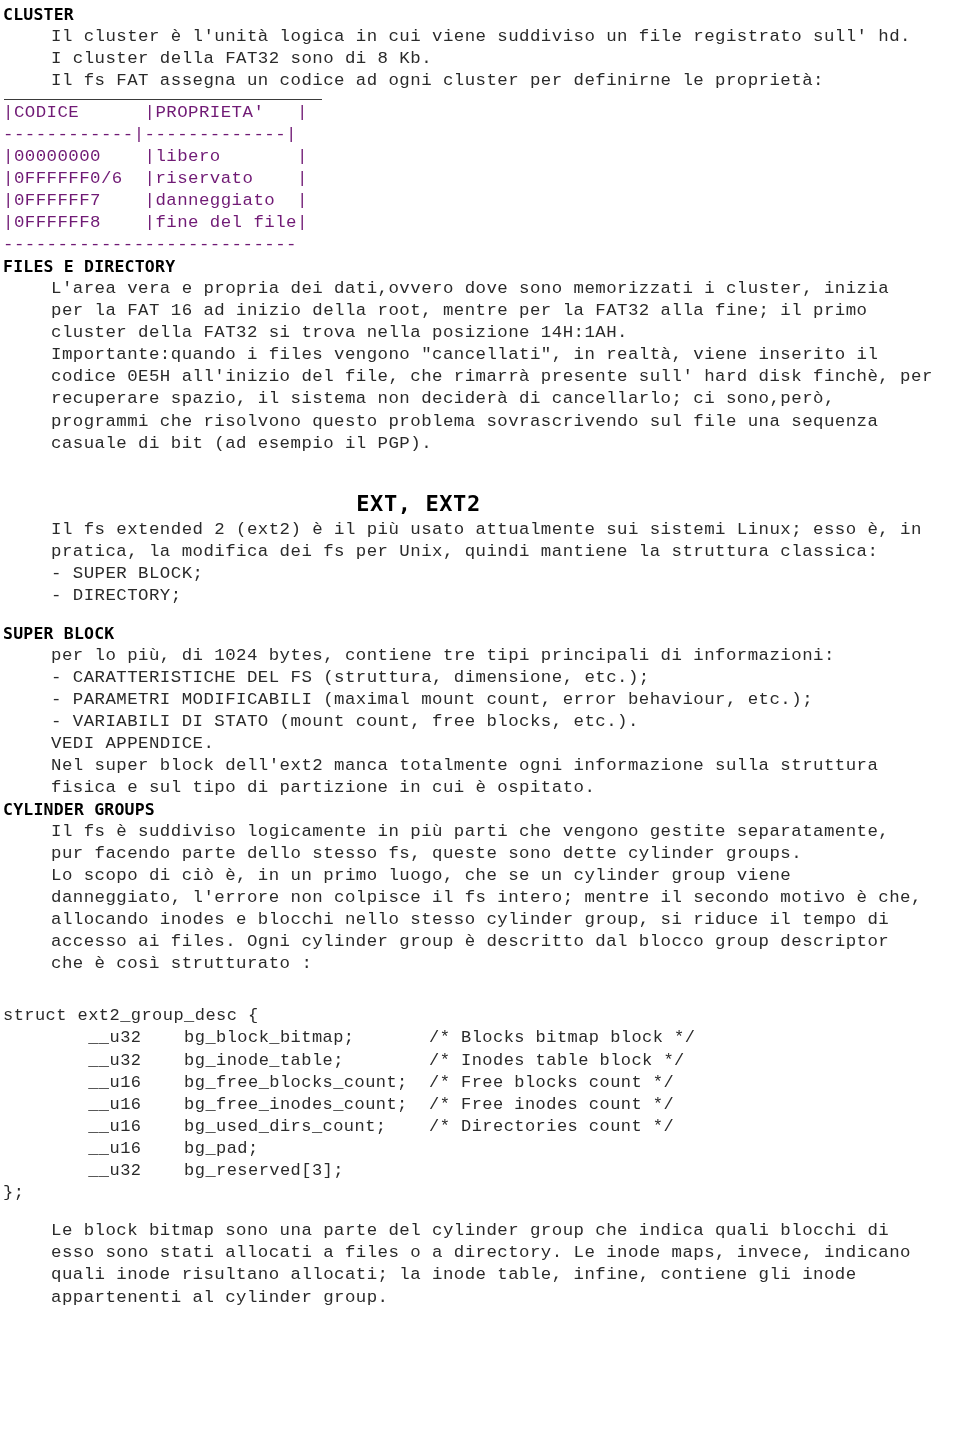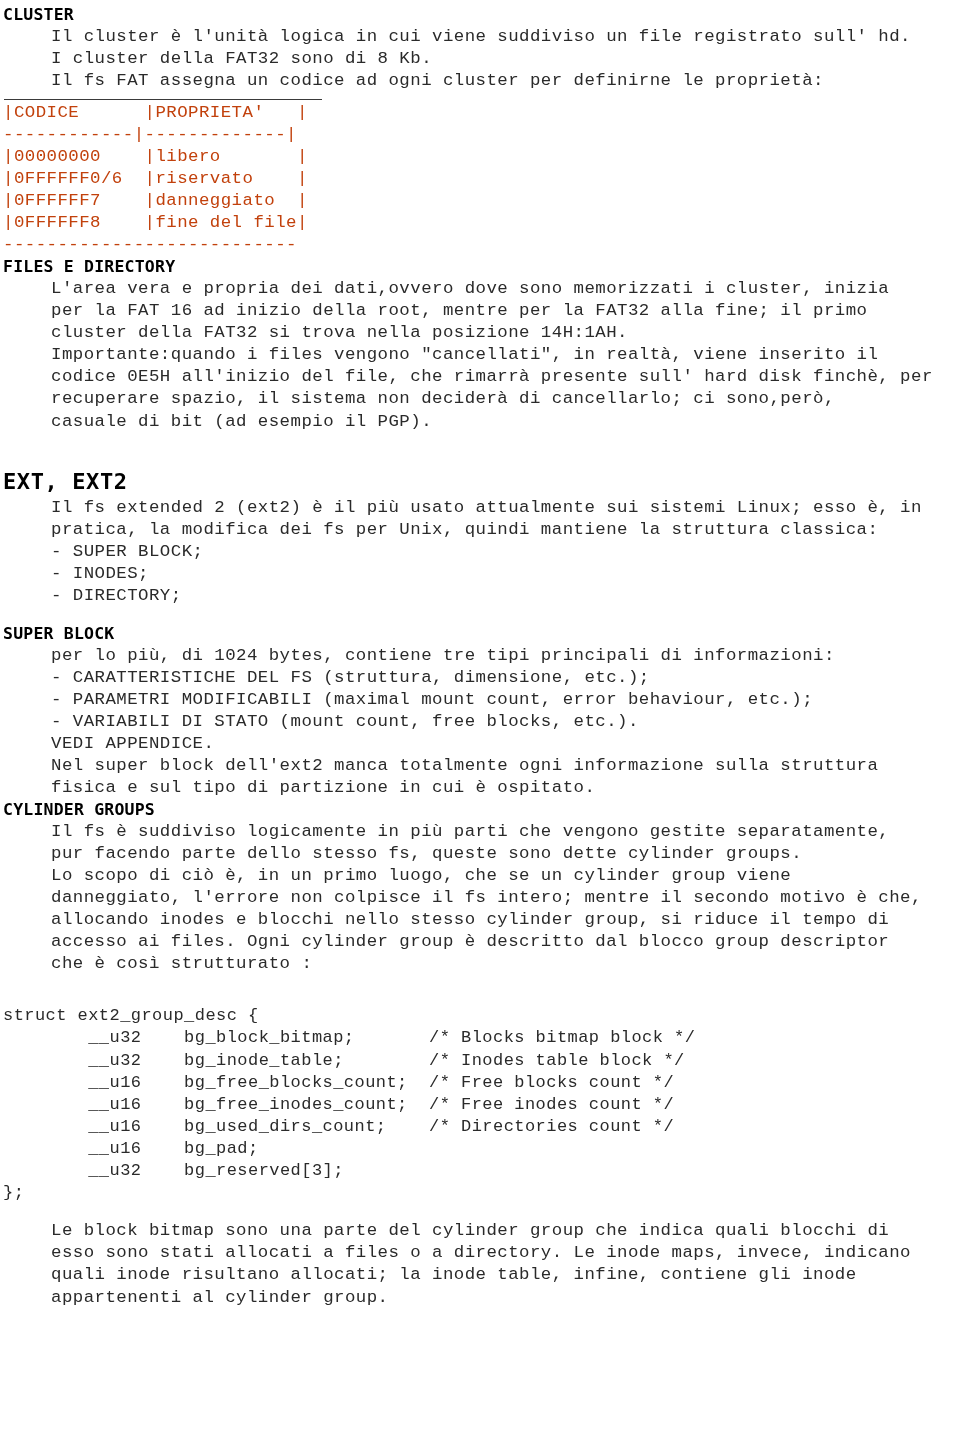--- a/index.html
+++ b/index.html
@@ -30,36 +30,37 @@
     white-space: pre;
   }
   .h-big {
     font-family: "DejaVu Sans Mono", "Liberation Mono", monospace;
     font-weight: bold;
     font-size: 22px;
     line-height: 30px;
     letter-spacing: 0.6px;
     color: #000000;
     white-space: pre;
+    text-align: center;
   }
   .ln {
     font-family: "Liberation Mono", "DejaVu Sans Mono", monospace;
     font-size: 17.4px;
     line-height: 22.1px;
     letter-spacing: 0.45px;
     color: #2a2a2a;
     white-space: pre;
     margin-left: 48px;
   }
   .ascii {
     font-family: "Liberation Mono", "DejaVu Sans Mono", monospace;
     font-size: 17.4px;
     line-height: 22.1px;
     letter-spacing: 0.45px;
-    color: #c2410c;
+    color: #701a75;
     white-space: pre;
   }
   .code {
     font-family: "Liberation Mono", "DejaVu Sans Mono", monospace;
     font-size: 17px;
     line-height: 22.1px;
     letter-spacing: 0.45px;
     color: #2a2a2a;
     white-space: pre;
   }
@@ -93,29 +94,29 @@
   <div class="ascii block">|0FFFFFF8    |fine del file|</div>
   <div class="ascii block">---------------------------</div>
 
   <div class="h-sec">FILES E DIRECTORY</div>
   <div class="ln block">L'area vera e propria dei dati,ovvero dove sono memorizzati i cluster, inizia</div>
   <div class="ln block">per la FAT 16 ad inizio della root, mentre per la FAT32 alla fine; il primo</div>
   <div class="ln block">cluster della FAT32 si trova nella posizione 14H:1AH.</div>
   <div class="ln block">Importante:quando i files vengono "cancellati", in realtà, viene inserito il</div>
   <div class="ln block">codice 0E5H all'inizio del file, che rimarrà presente sull' hard disk finchè, per</div>
   <div class="ln block">recuperare spazio, il sistema non deciderà di cancellarlo; ci sono,però,</div>
+  <div class="ln block">programmi che risolvono questo problema sovrascrivendo sul file una sequenza</div>
   <div class="ln block">casuale di bit (ad esempio il PGP).</div>
 
   <div class="gap-xl"></div>
 
   <div class="h-big">EXT, EXT2</div>
   <div class="ln block">Il fs extended 2 (ext2) è il più usato attualmente sui sistemi Linux; esso è, in</div>
   <div class="ln block">pratica, la modifica dei fs per Unix, quindi mantiene la struttura classica:</div>
   <div class="ln block">- SUPER BLOCK;</div>
-  <div class="ln block">- INODES;</div>
   <div class="ln block">- DIRECTORY;</div>
 
   <div class="gap-md"></div>
 
   <div class="h-sec">SUPER BLOCK</div>
   <div class="ln block">per lo più, di 1024 bytes, contiene tre tipi principali di informazioni:</div>
   <div class="ln block">- CARATTERISTICHE DEL FS (struttura, dimensione, etc.);</div>
   <div class="ln block">- PARAMETRI MODIFICABILI (maximal mount count, error behaviour, etc.);</div>
   <div class="ln block">- VARIABILI DI STATO (mount count, free blocks, etc.).</div>
   <div class="ln block">VEDI APPENDICE.</div>

